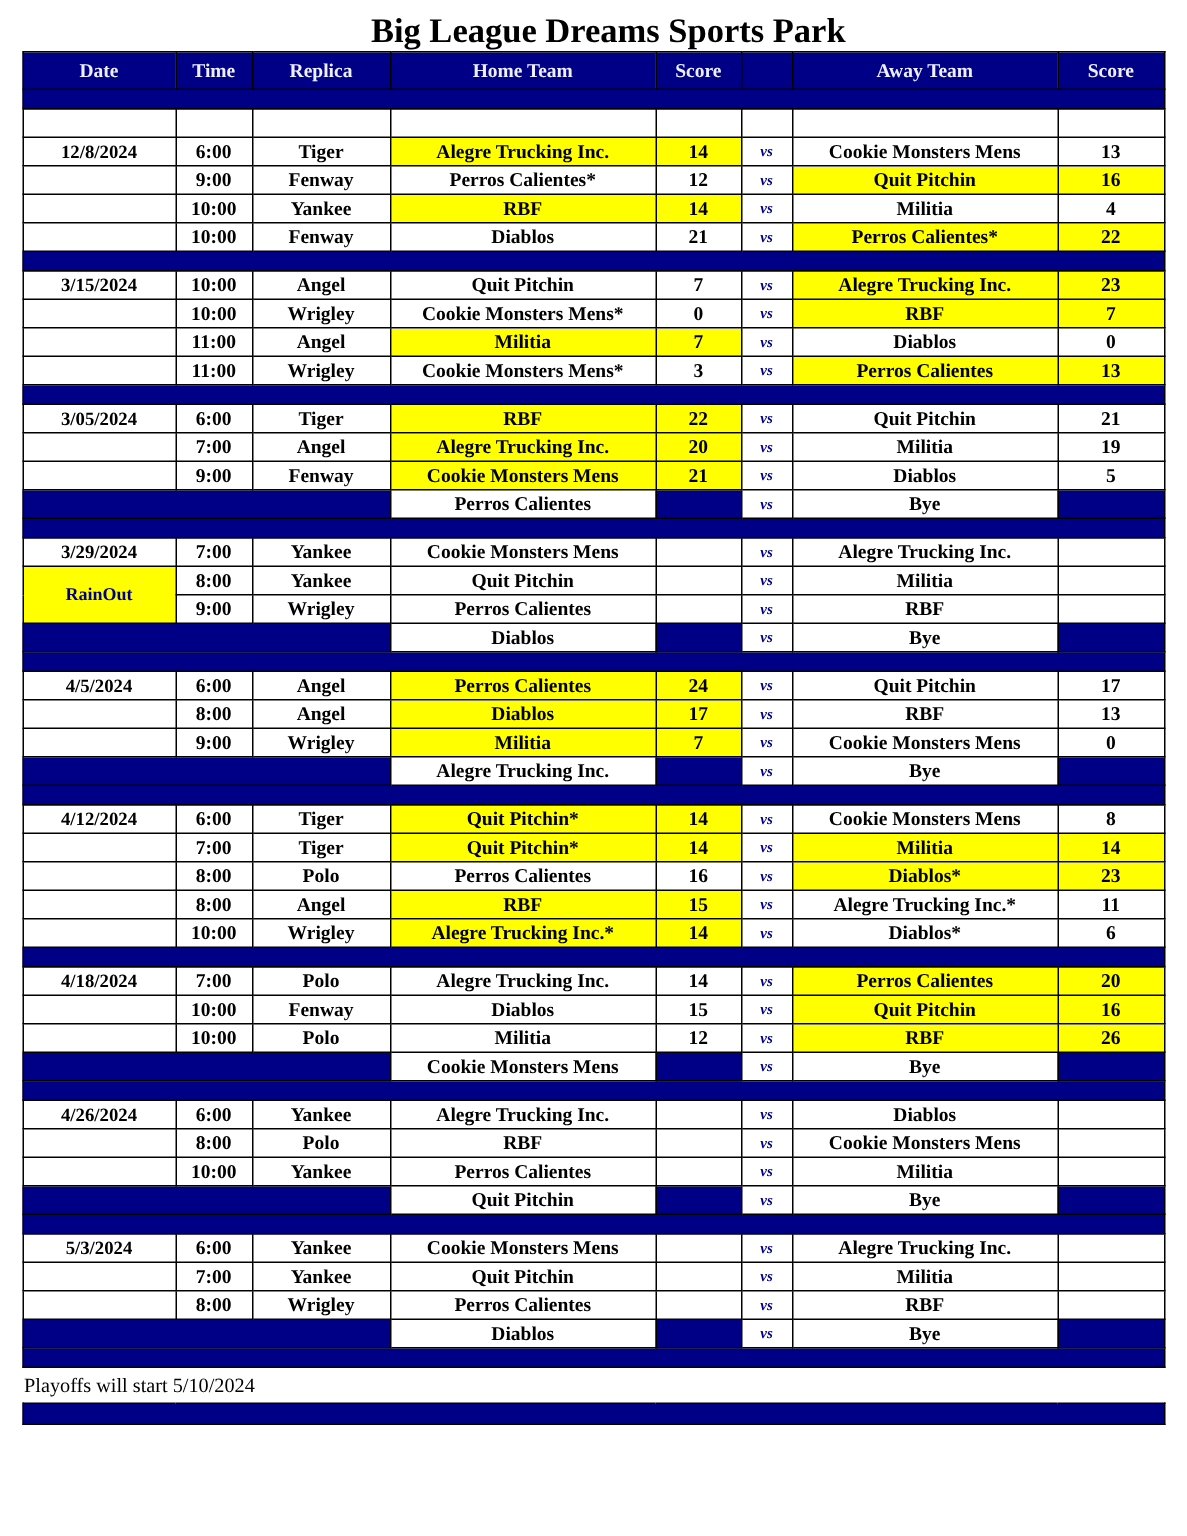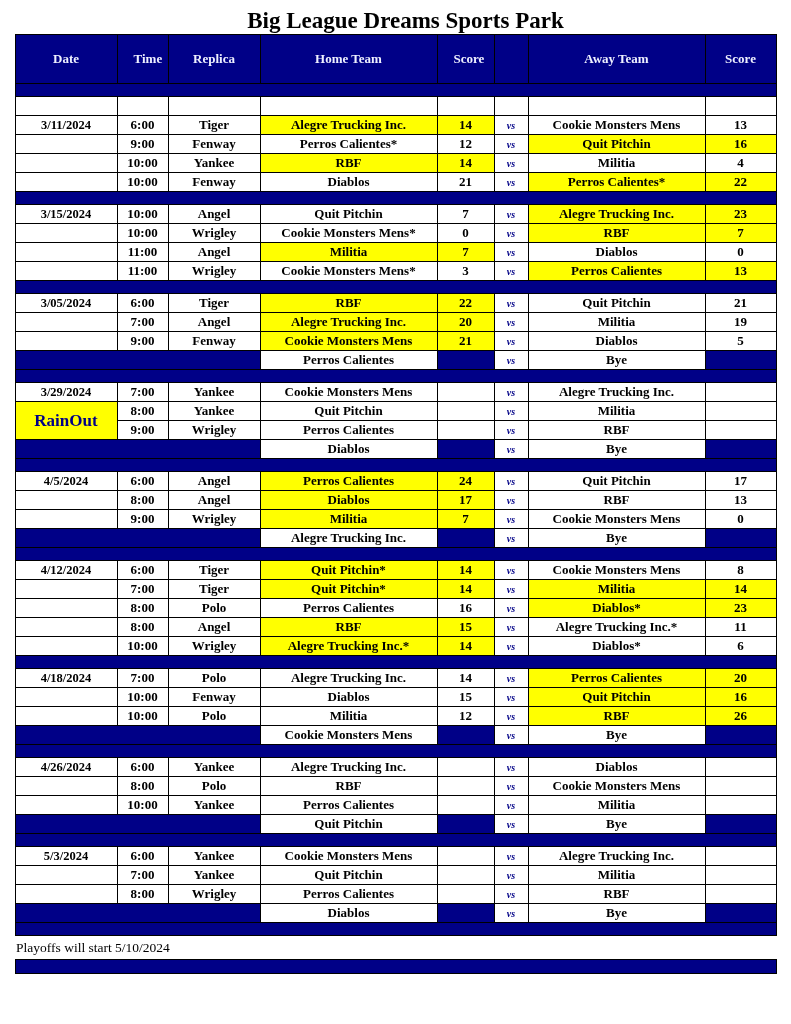--- a/index.html
+++ b/index.html
@@ -10,34 +10,34 @@
     font-family:"Liberation Serif","DejaVu Serif",serif;
   }
   .titles { text-align:center; padding-top:8px;margin-left:20px; }
   .title   { font-size:23px; font-weight:bold; color:#000000; margin:0; }
   .subtitle{ font-size:17px; font-weight:bold; color:var(--navy); margin:3px 0 0; }
   .note    { font-size:13.5px; font-weight:bold; font-style:italic; color:var(--navy); margin:3px 0 9px; }
 
   table.schedule { border-collapse:collapse; margin:0 auto; width:761px; table-layout:fixed; }
   .schedule th {
     background:var(--navy); color:#EEF0FF; font-size:13px; font-weight:bold;
-    height:16px; border:1px solid #000; padding:16px;
+    height:16px; border:1px solid #000; padding:4px;
   }
   .schedule td { padding:0 2px; }
   td.cell {
     border:1px solid #000; height:19px; text-align:center; font-weight:bold;
     font-size:13px; color:#000; white-space:nowrap; overflow:hidden;
   }
   td.date   { font-size:12.5px; }
   td.sep    { background:var(--navy); height:13px; border:1px solid #000; padding:0; }
   td.bottom { background:var(--navy); height:14px; border:1px solid #000; padding:0; }
   td.navyblock { background:var(--navy); border:1px solid #000; }
   td.hl     { background:var(--yellow); }
   td.vs     { font-size:10px; font-style:italic; color:var(--navy); }
-  td.rainout{ background:var(--yellow); color:var(--navy); font-size:17px; }
+  td.rainout{ background:var(--yellow); color:var(--navy); font-size:12px; }
   td.footer-cell {
     border:none; text-align:left; font-weight:normal; font-size:13.5px;
     height:24px; vertical-align:middle; color:#000; padding-left:1px;
   }
 </style>
 </head>
 <body>
 
 <div class="titles">
   <div class="title">Big League Dreams Sports Park</div>
@@ -74,21 +74,21 @@
         <td class="cell"></td>
         <td class="cell"></td>
         <td class="cell"></td>
         <td class="cell"></td>
         <td class="cell"></td>
         <td class="cell"></td>
         <td class="cell"></td>
         <td class="cell"></td>
       </tr>
       <tr>
-        <td class="cell date">3/11/2024</td>
+        <td class="cell date">12/8/2024</td>
         <td class="cell">6:00</td>
         <td class="cell">Tiger</td>
         <td class="cell hl">Alegre Trucking Inc.</td>
         <td class="cell hl">14</td>
         <td class="cell vs">vs</td>
         <td class="cell">Cookie Monsters Mens</td>
         <td class="cell">13</td>
       </tr>
       <tr>
         <td class="cell date"></td>

